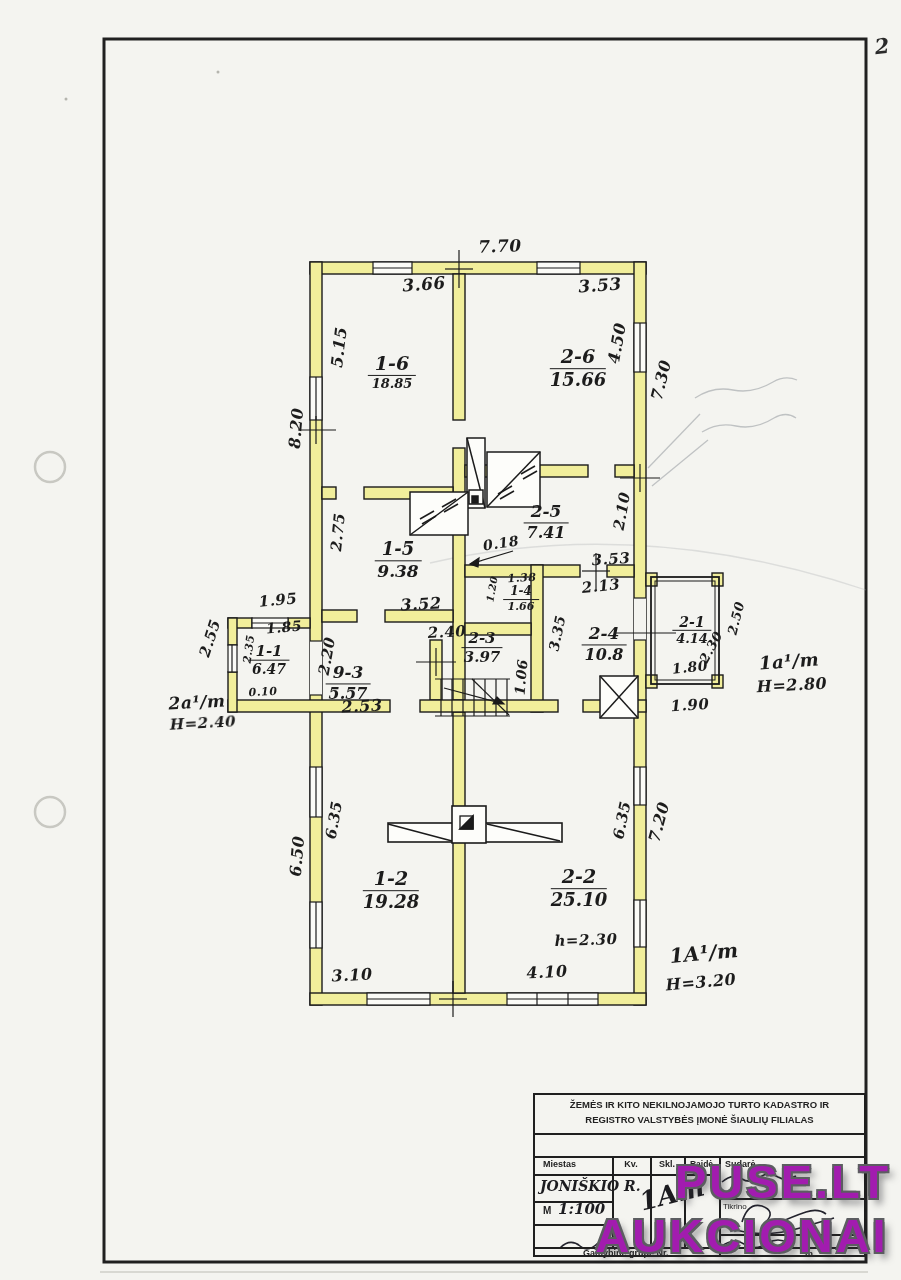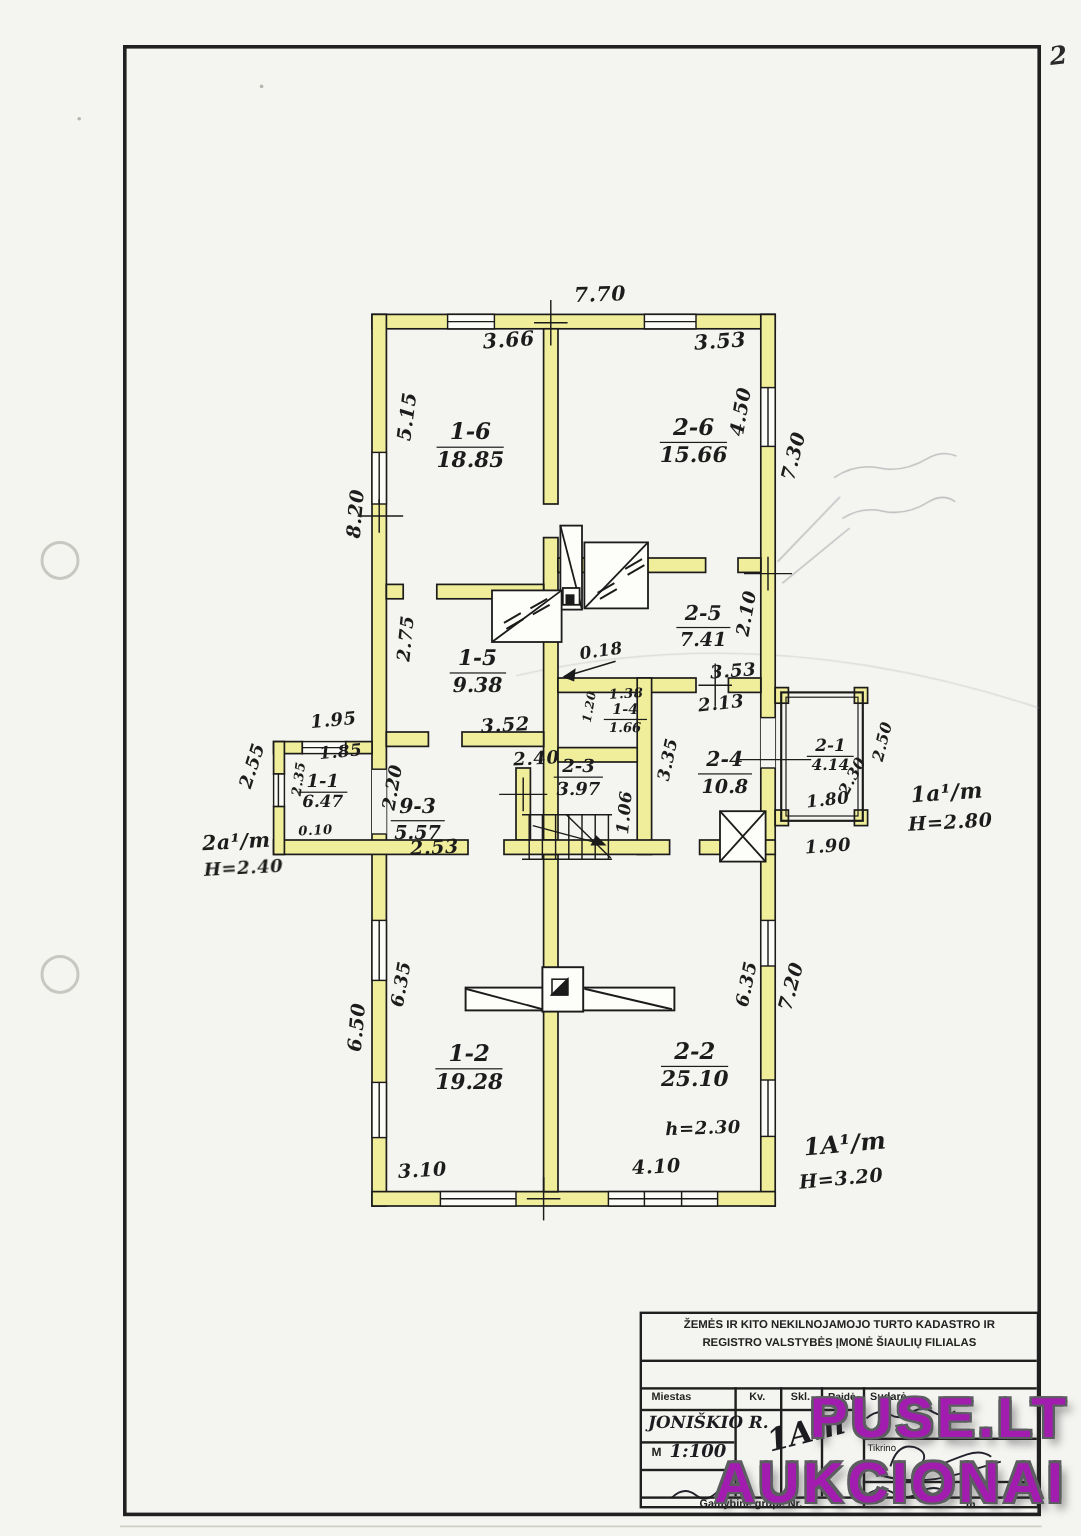--- a/index.html
+++ b/index.html
@@ -220,31 +220,31 @@
     <path d="M736,1230 q30,8 64,-2 q20,-6 34,-10"></path>
     <path d="M560,1248 q10,-10 20,-2 q8,7 18,-3"></path>
     <path d="M722,1246 q12,-9 24,-1 q10,6 22,-2 q10,-6 20,0"></path>
   </g>
 </svg>
 
 <span class="page-num" style="left:882px;top:46px;font-size:21px;">2</span>
 
 <div class="room" style="left:392px;top:372px;font-size:19px;">
   <span class="rid">1-6</span>
-  <span class="rarea" style="font-size:18px;">18.85</span>
+  <span class="rarea" style="font-size:13px;">18.85</span>
 </div>
 <div class="room" style="left:578px;top:368px;font-size:19px;">
   <span class="rid">2-6</span>
   <span class="rarea" style="font-size:18px;">15.66</span>
 </div>
 <div class="room" style="left:398px;top:560px;font-size:18px;">
   <span class="rid">1-5</span>
   <span class="rarea" style="font-size:17px;">9.38</span>
 </div>
-<div class="room" style="left:586px;top:522px;font-size:17px;font-style:italic;">
+<div class="room" style="left:546px;top:522px;font-size:17px;font-style:italic;">
   <span class="rid">2-5</span>
   <span class="rarea" style="font-size:16px;">7.41</span>
 </div>
 <div class="room" style="left:521px;top:599px;font-size:12px;">
   <span class="rid">1-4</span>
   <span class="rarea" style="font-size:11px;">1.66</span>
 </div>
 <div class="room" style="left:604px;top:644px;font-size:17px;">
   <span class="rid">2-4</span>
   <span class="rarea" style="font-size:16px;">10.8</span>

